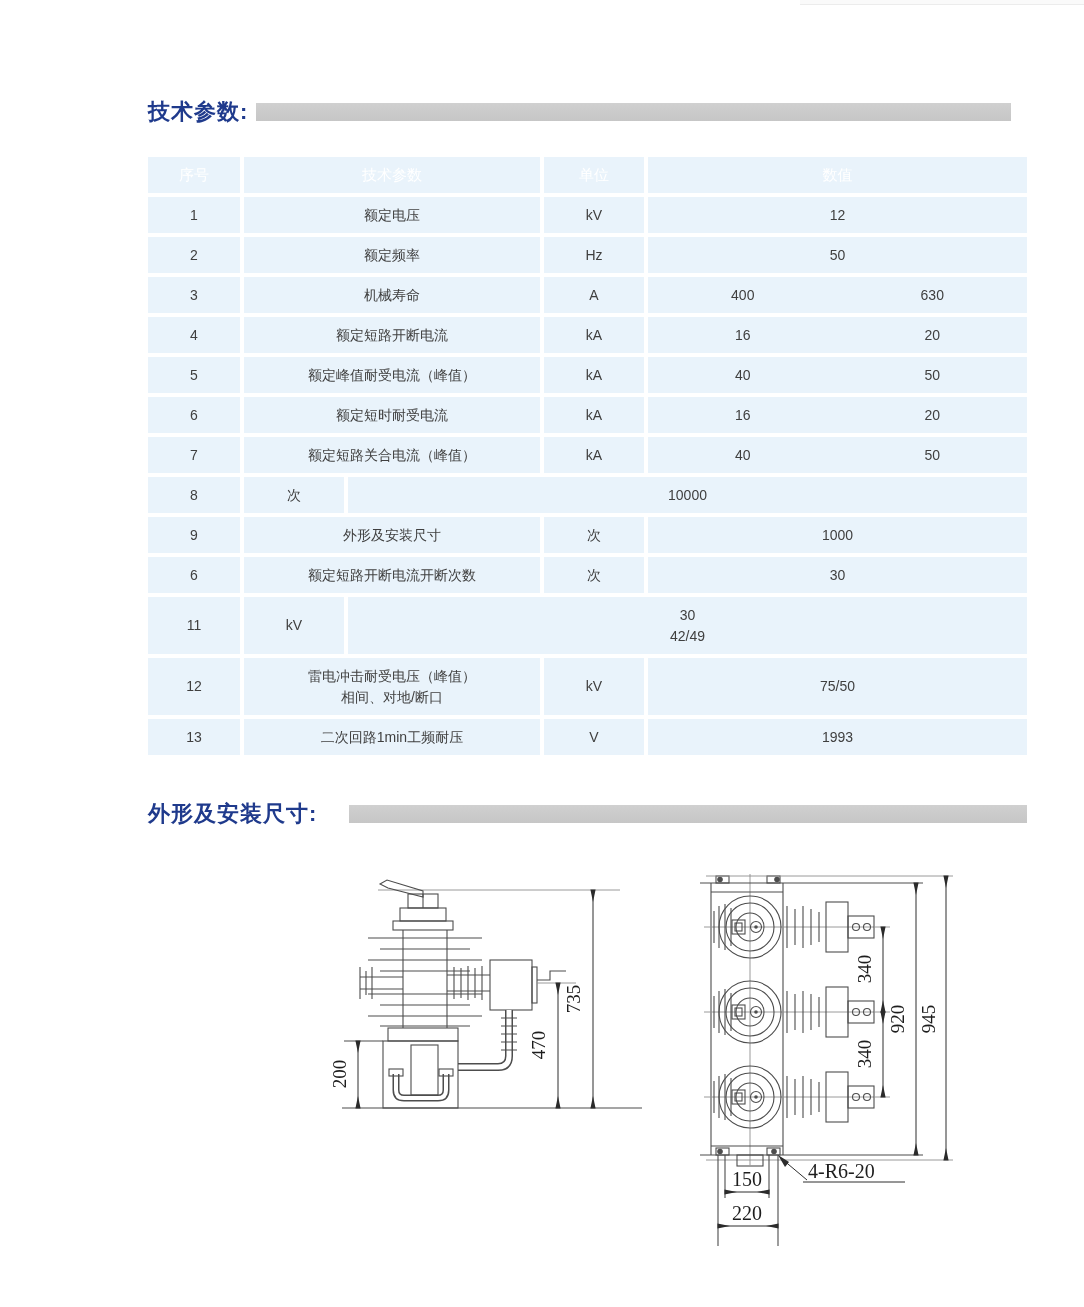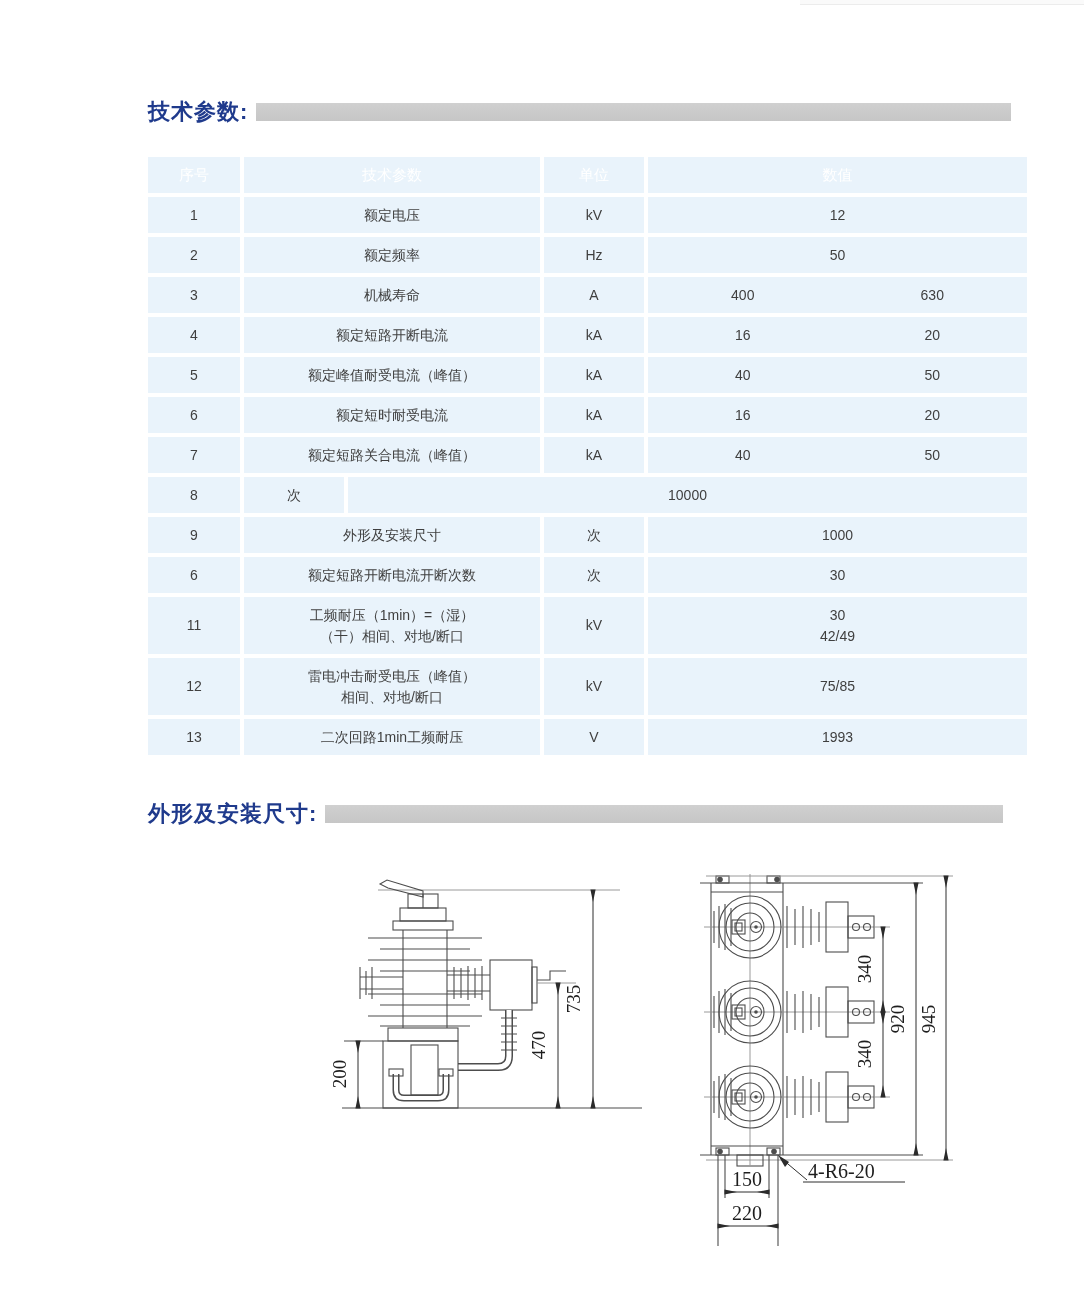--- a/index.html
+++ b/index.html
@@ -6,21 +6,21 @@
   .page{position:relative;width:1084px;height:1307px;background:#ffffff;overflow:hidden;
         font-family:"Liberation Sans","DejaVu Sans",sans-serif;}
   .top-edge{position:absolute;left:800px;top:0;width:284px;height:4px;
             border-bottom:1px solid #ececec;background:#fafafa;}
   
   .sec{position:absolute;left:148px;display:flex;align-items:center;}
   .sec-title{color:#1f3a8c;font-size:22px;font-weight:bold;letter-spacing:1px;white-space:nowrap;}
   .sec-bar{height:18px;background:linear-gradient(#d0d0d0,#c6c6c6);margin-left:8px;}
   #sec1{top:97px;width:879px;}
   #sec1 .sec-bar{width:755px;}
-  #sec2{top:799px;width:879px;}
+  #sec2{top:799px;width:879px;justify-content:space-between;}
   #sec2 .sec-bar{width:678px;}
   
   .tbl{position:absolute;left:148px;top:157px;width:879px;display:flex;flex-direction:column;gap:4px;}
   .trow{display:flex;gap:4px;}
   .cell{display:flex;align-items:center;justify-content:center;text-align:center;
         font-size:14px;color:#3f3f3f;white-space:pre-line;line-height:1.45;}
   .thead .cell{background:#1e3a80;color:#ffffff;font-size:15px;height:38px;}
   .trow .cell{background:#e9f3fb;height:36px;}
   .trow.tall .cell{height:57px;}
   .c-no{width:92px;flex:none;}
@@ -132,32 +132,30 @@
           <div class="cell c-val">1000</div>
         </div>
         <div class="trow">
           <div class="cell c-no">6</div>
           <div class="cell c-param">额定短路开断电流开断次数</div>
           <div class="cell c-unit">次</div>
           <div class="cell c-val">30</div>
         </div>
         <div class="trow tall">
           <div class="cell c-no">11</div>
-          <div class="cell c-param">工频耐压（1min）=（湿）
-（干）相间、对地/断口</div>
           <div class="cell c-unit">kV</div>
           <div class="cell c-val">30
 42/49</div>
         </div>
         <div class="trow tall">
           <div class="cell c-no">12</div>
           <div class="cell c-param">雷电冲击耐受电压（峰值）
 相间、对地/断口</div>
           <div class="cell c-unit">kV</div>
-          <div class="cell c-val">75/85</div>
+          <div class="cell c-val">75/50</div>
         </div>
         <div class="trow">
           <div class="cell c-no">13</div>
           <div class="cell c-param">二次回路1min工频耐压</div>
           <div class="cell c-unit">V</div>
           <div class="cell c-val">1993</div>
         </div>
       </div>
   </div>
 

